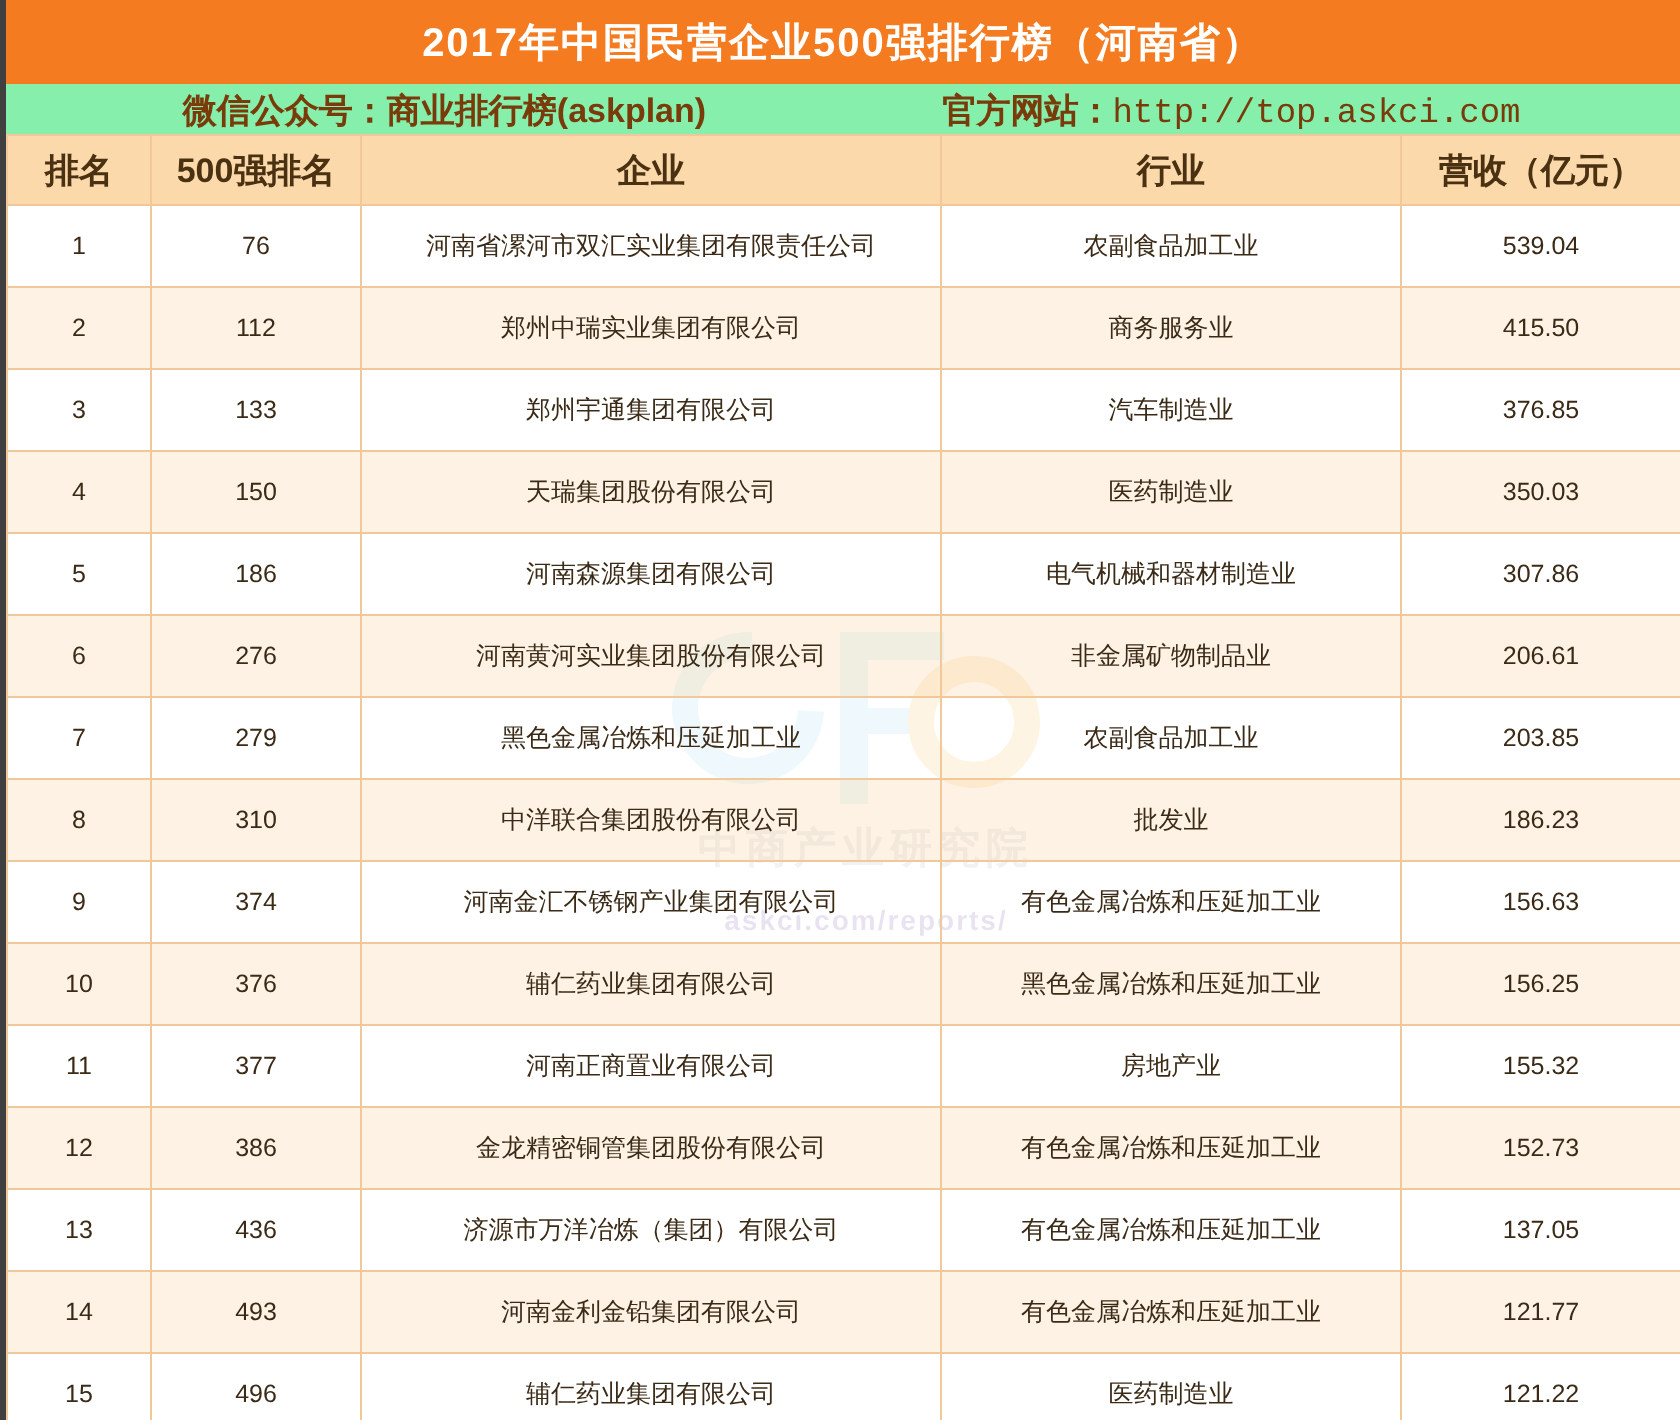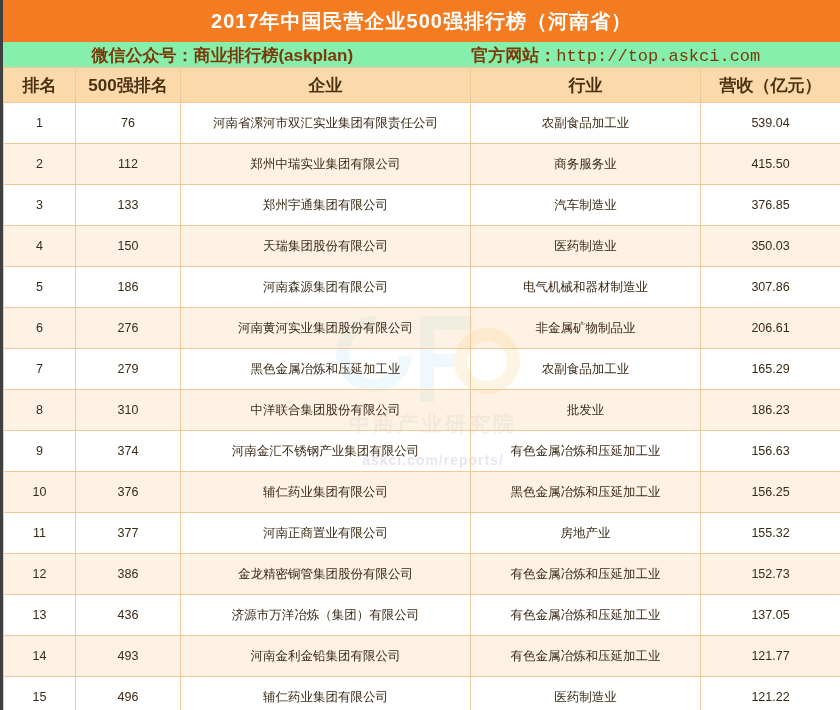--- a/index.html
+++ b/index.html
@@ -286,21 +286,21 @@
           <td class="cell-num">276</td>
           <td>河南黄河实业集团股份有限公司</td>
           <td>非金属矿物制品业</td>
           <td class="cell-num">206.61</td>
         </tr>
         <tr>
           <td class="cell-num">7</td>
           <td class="cell-num">279</td>
           <td>黑色金属冶炼和压延加工业</td>
           <td>农副食品加工业</td>
-          <td class="cell-num">165.29</td>
+          <td class="cell-num">203.85</td>
         </tr>
         <tr>
           <td class="cell-num">8</td>
           <td class="cell-num">310</td>
           <td>中洋联合集团股份有限公司</td>
           <td>批发业</td>
           <td class="cell-num">186.23</td>
         </tr>
         <tr>
           <td class="cell-num">9</td>

